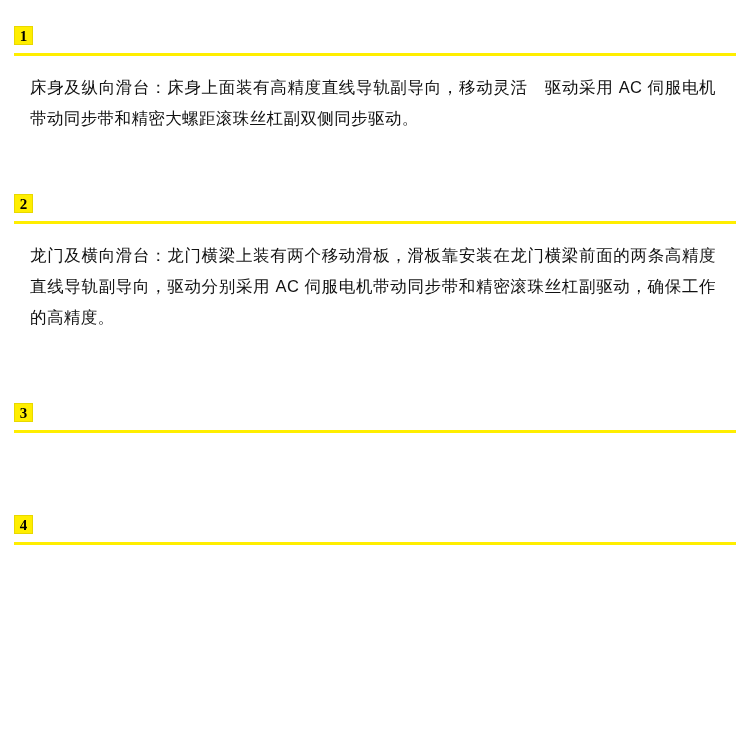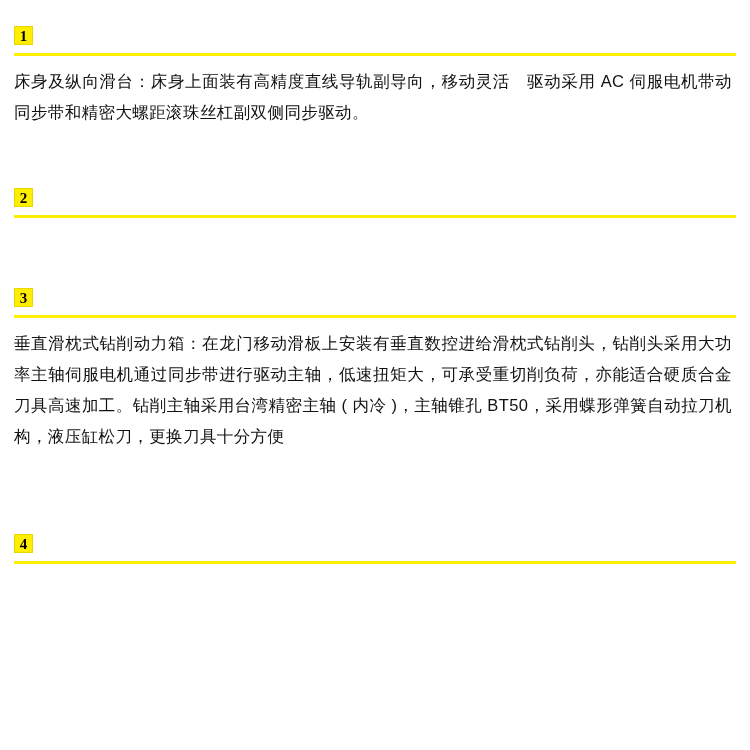--- a/index.html
+++ b/index.html
@@ -50,21 +50,21 @@
     margin-bottom: 10px;
     width: 100%;
   }
   .para {
     font-size: 16.5px;
     line-height: 31px;
     letter-spacing: 0.4px;
     color: #111111;
     text-align: justify;
     text-justify: inter-ideograph;
-    margin: 0;
+    margin: 16px;
     padding-right: 4px;
   }
   .s1 { margin-top: 4px; }
   .s2 { margin-top: 60px; }
   .s3 { margin-top: 70px; }
   .s4 { margin-top: 82px; }
 </style>
 </head>
 <body>
 
@@ -76,28 +76,28 @@
     </div>
     <div class="rule"></div>
     <p class="para">床身及纵向滑台：床身上面装有高精度直线导轨副导向，移动灵活　驱动采用 AC 伺服电机带动同步带和精密大螺距滚珠丝杠副双侧同步驱动。</p>
   </div>
 
   <div class="section s2">
     <div class="badge-row">
       <span class="badge">2</span>
     </div>
     <div class="rule"></div>
+    <p class="para">龙门及横向滑台：龙门横梁上装有两个移动滑板，滑板靠安装在龙门横梁前面的两条高精度直线导轨副导向，驱动分别采用 AC 伺服电机带动同步带和精密滚珠丝杠副驱动，确保工作的高精度。</p>
   </div>
 
   <div class="section s3">
     <div class="badge-row">
       <span class="badge">3</span>
     </div>
     <div class="rule"></div>
-    <p class="para">垂直滑枕式钻削动力箱：在龙门移动滑板上安装有垂直数控进给滑枕式钻削头，钻削头采用大功率主轴伺服电机通过同步带进行驱动主轴，低速扭矩大，可承受重切削负荷，亦能适合硬质合金刀具高速加工。钻削主轴采用台湾精密主轴 ( 内冷 )，主轴锥孔 BT50，采用蝶形弹簧自动拉刀机构，液压缸松刀，更换刀具十分方便</p>
   </div>
 
   <div class="section s4">
     <div class="badge-row">
       <span class="badge">4</span>
     </div>
     <div class="rule"></div>
   </div>
 
 </div>

